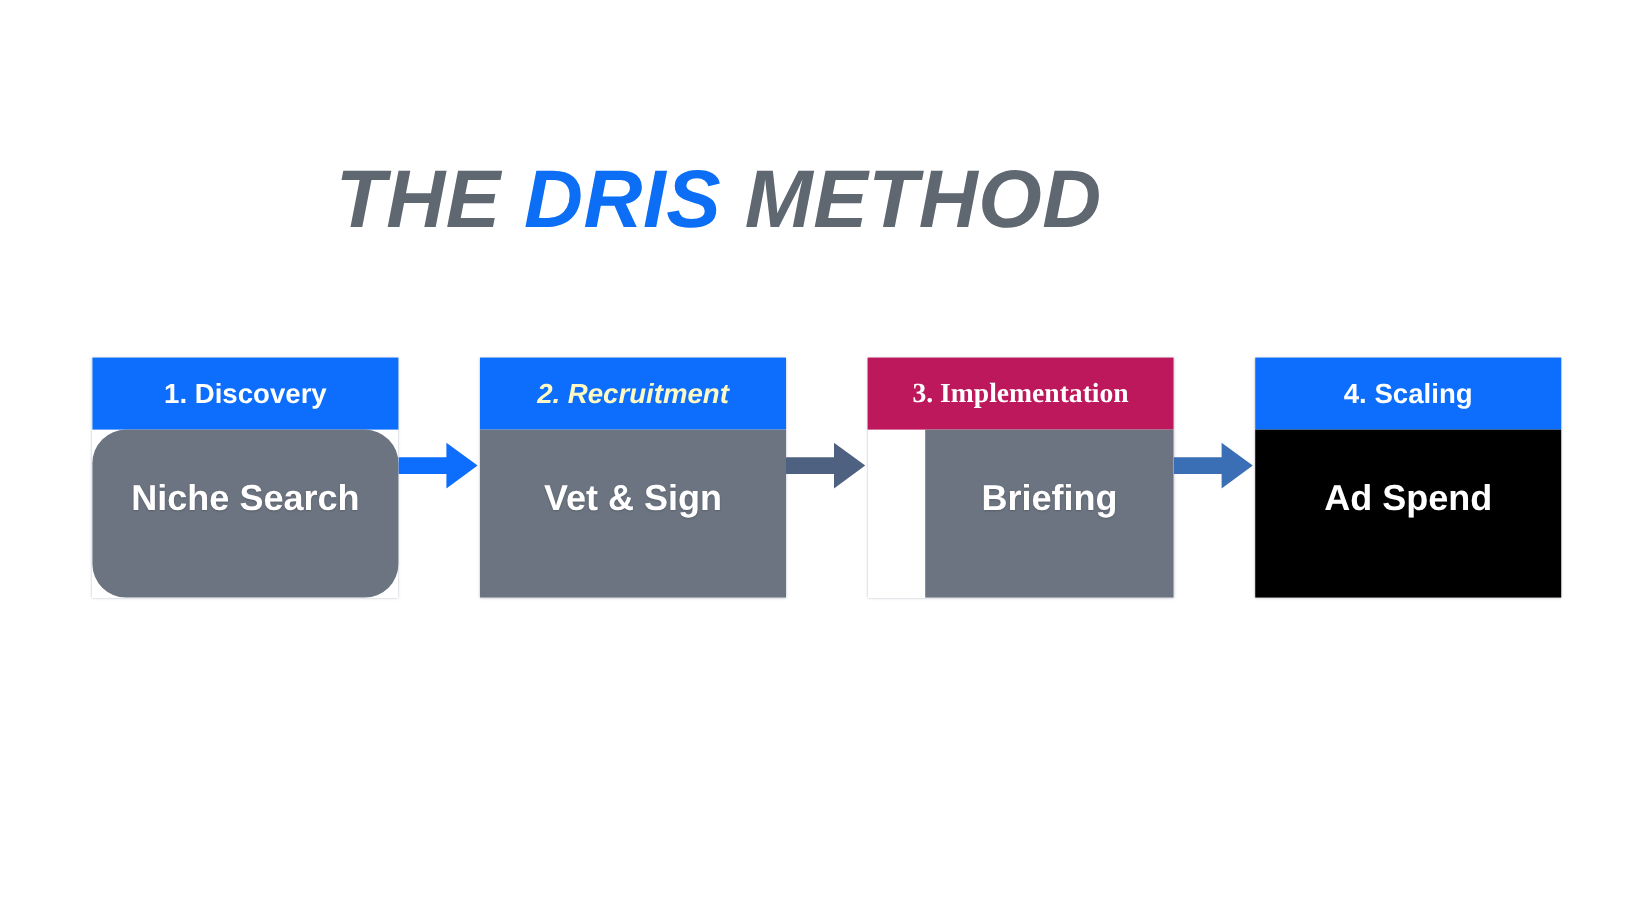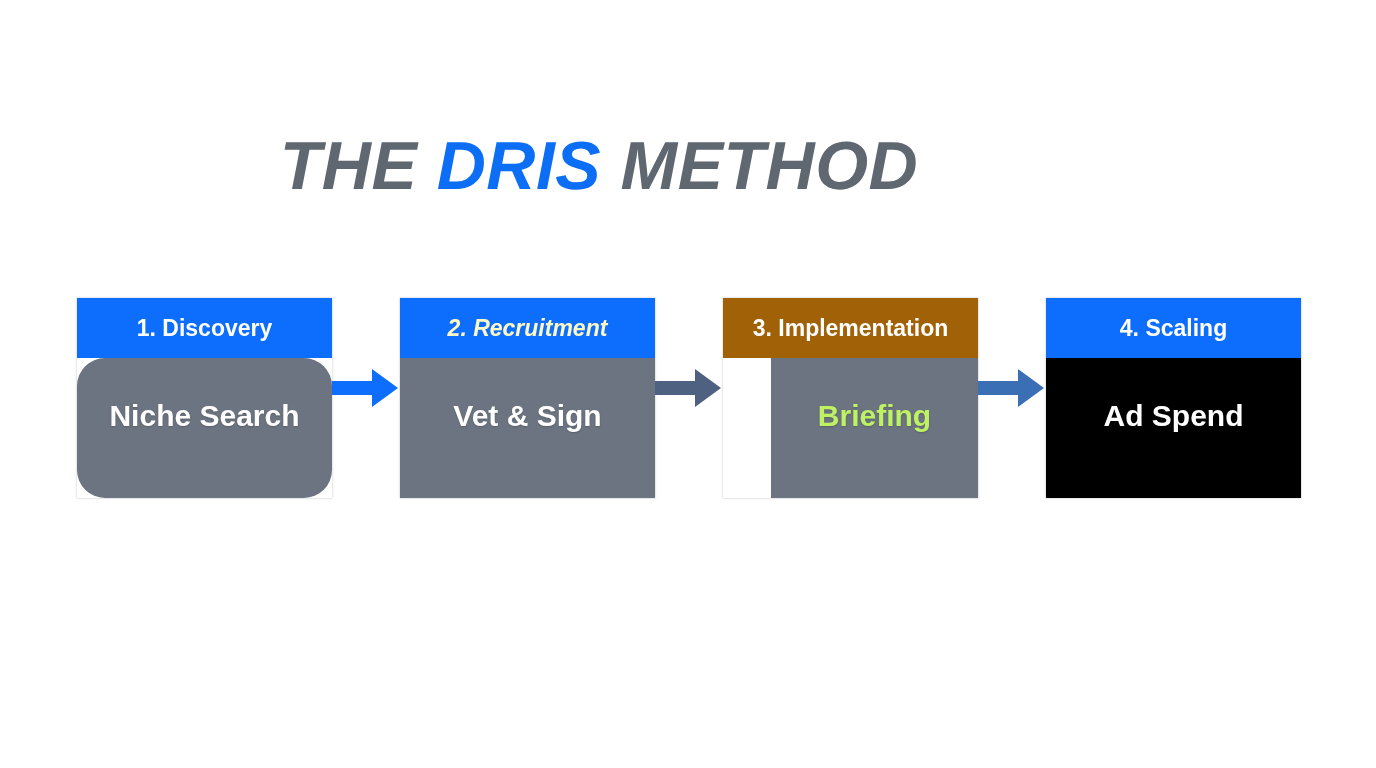--- a/index.html
+++ b/index.html
@@ -130,22 +130,22 @@
     <div class="step-body" style="background: rgb(108, 116, 129); color: rgb(255, 255, 255);">Vet &amp; Sign</div>
   </div>
 
   <div class="connector">
     <svg width="68" height="48" viewBox="0 0 68 48">
       <polygon id="arw2" points="0,17 40,17 40,5 66,24 40,43 40,31 0,31" fill="#4e6180"></polygon>
     </svg>
   </div>
 
   <div class="step-box">
-    <div class="step-header" style="background: #a16207; color: rgb(255, 255, 255);">3. Implementation</div>
-    <div class="step-body" style="background: rgb(108, 116, 129); color: #bef264; margin-left: 48px;">Briefing</div>
+    <div class="step-header" style="background: #be185d; color: rgb(255, 255, 255); font-family: Liberation Serif, serif;">3. Implementation</div>
+    <div class="step-body" style="background: rgb(108, 116, 129); color: #ffffff; margin-left: 48px;">Briefing</div>
   </div>
 
   <div class="connector">
     <svg width="68" height="48" viewBox="0 0 68 48">
       <polygon id="arw3" points="0,17 40,17 40,5 66,24 40,43 40,31 0,31" fill="#3a6fb5"></polygon>
     </svg>
   </div>
 
   <div class="step-box">
     <div class="step-header" style="background: rgb(13, 110, 253); color: rgb(255, 255, 255);">4. Scaling</div>

